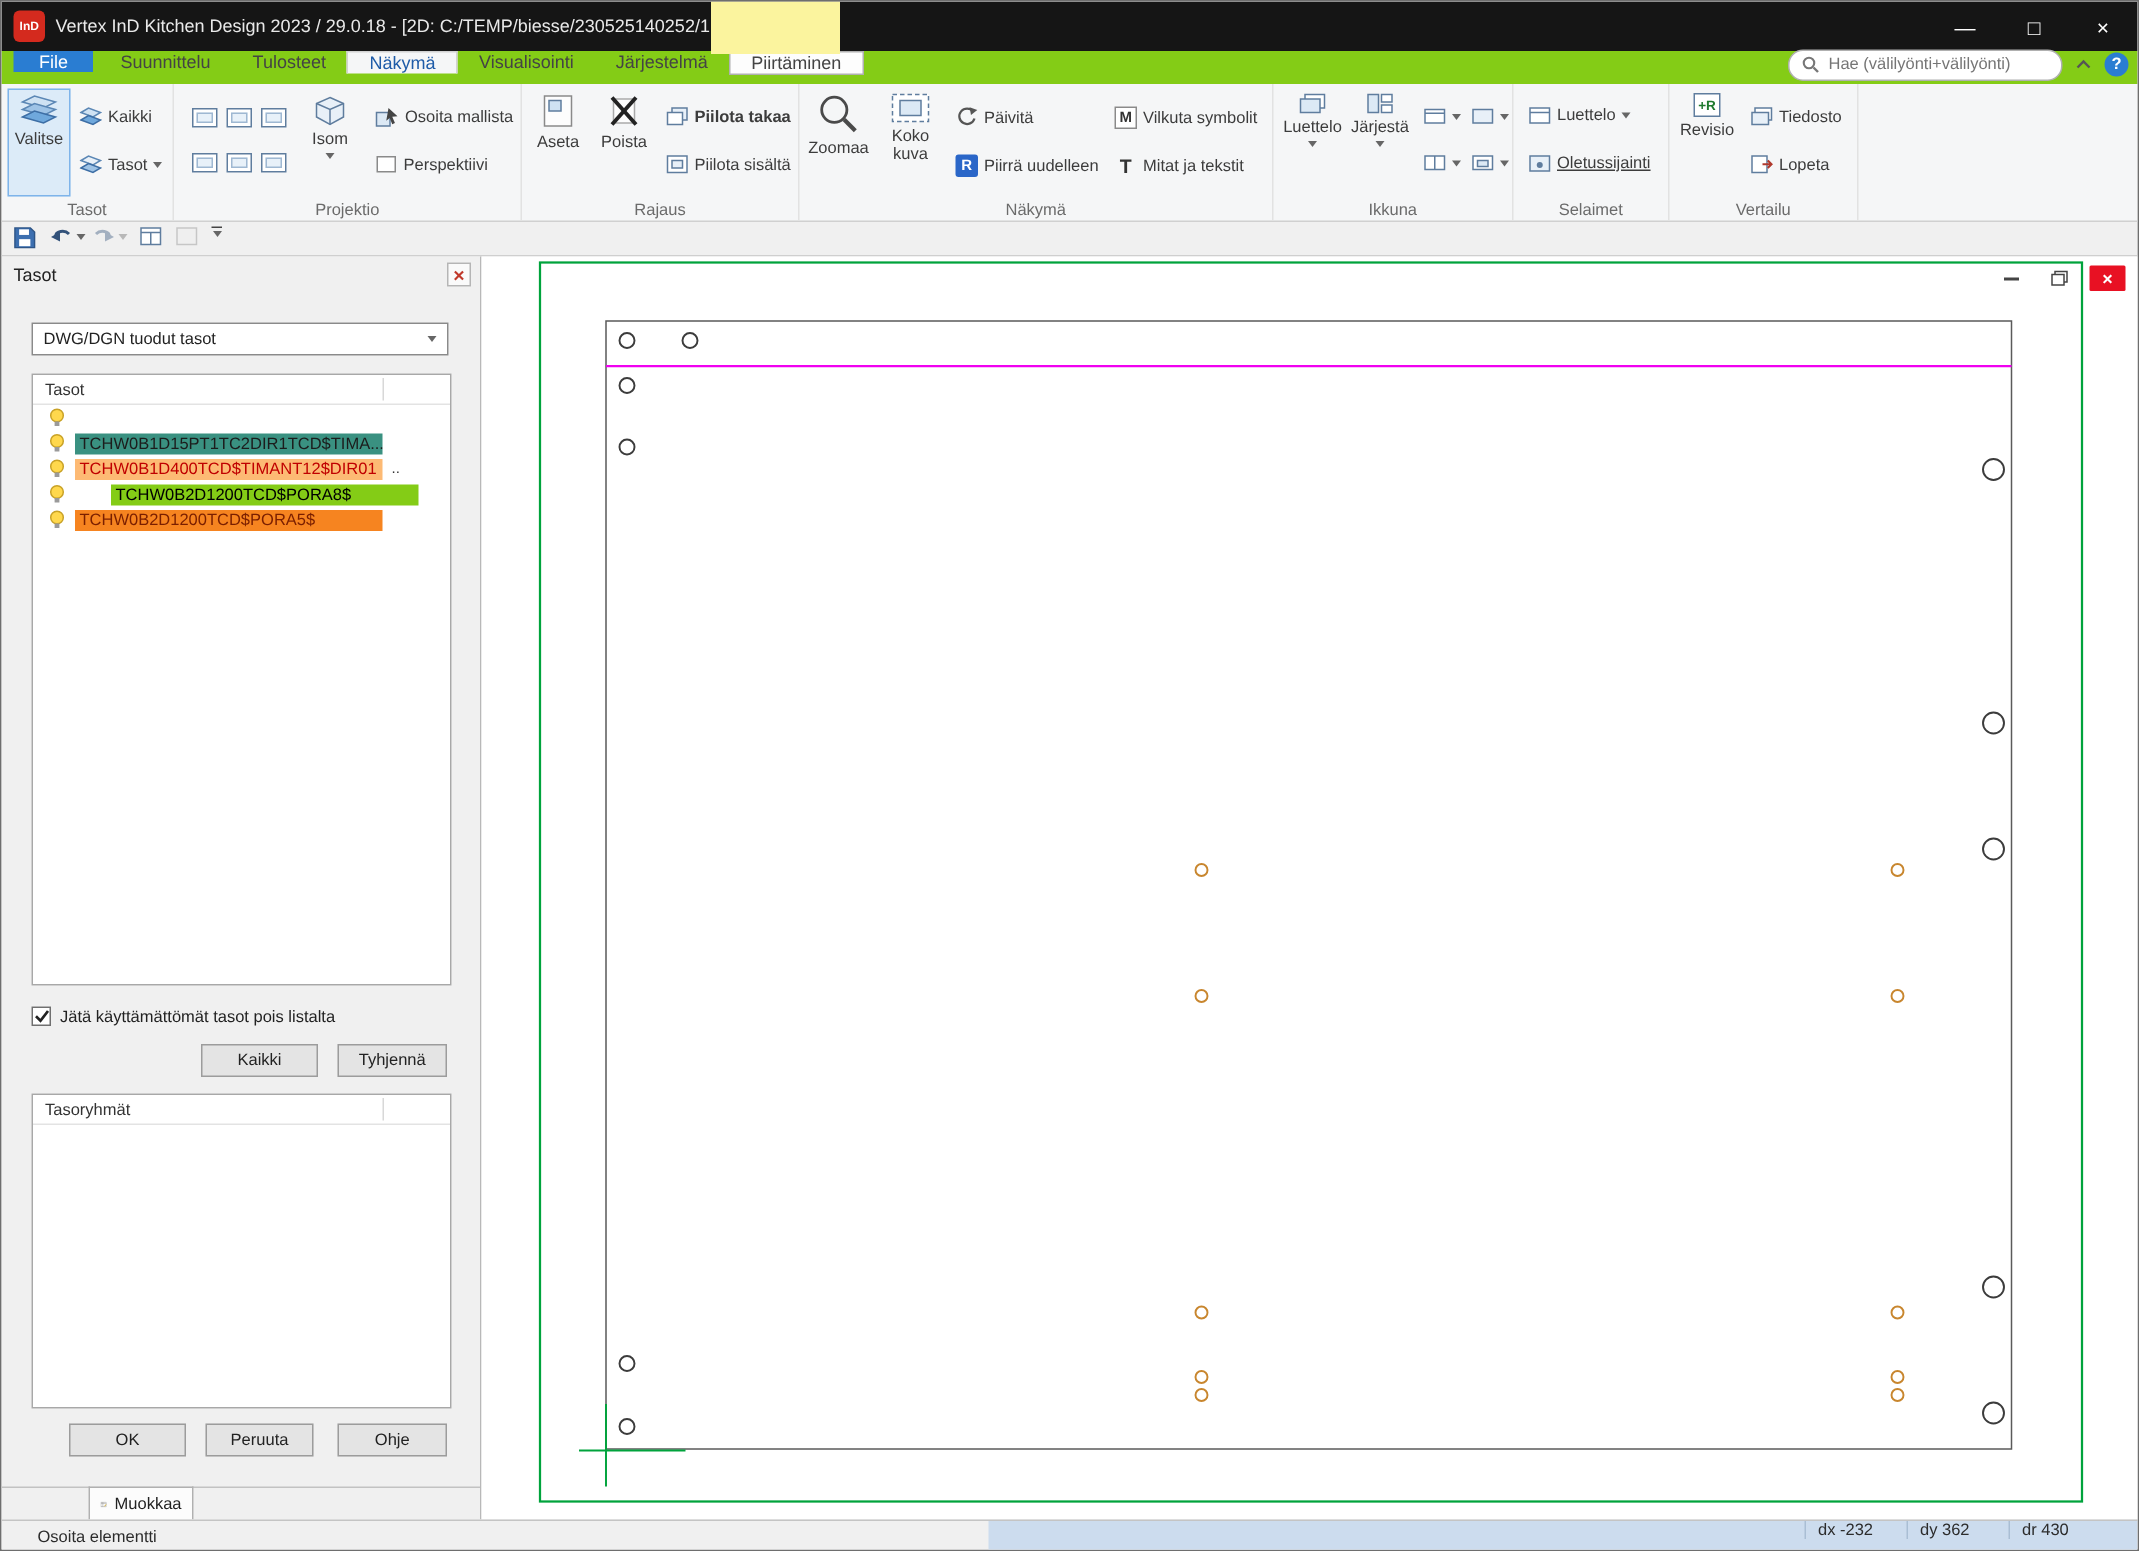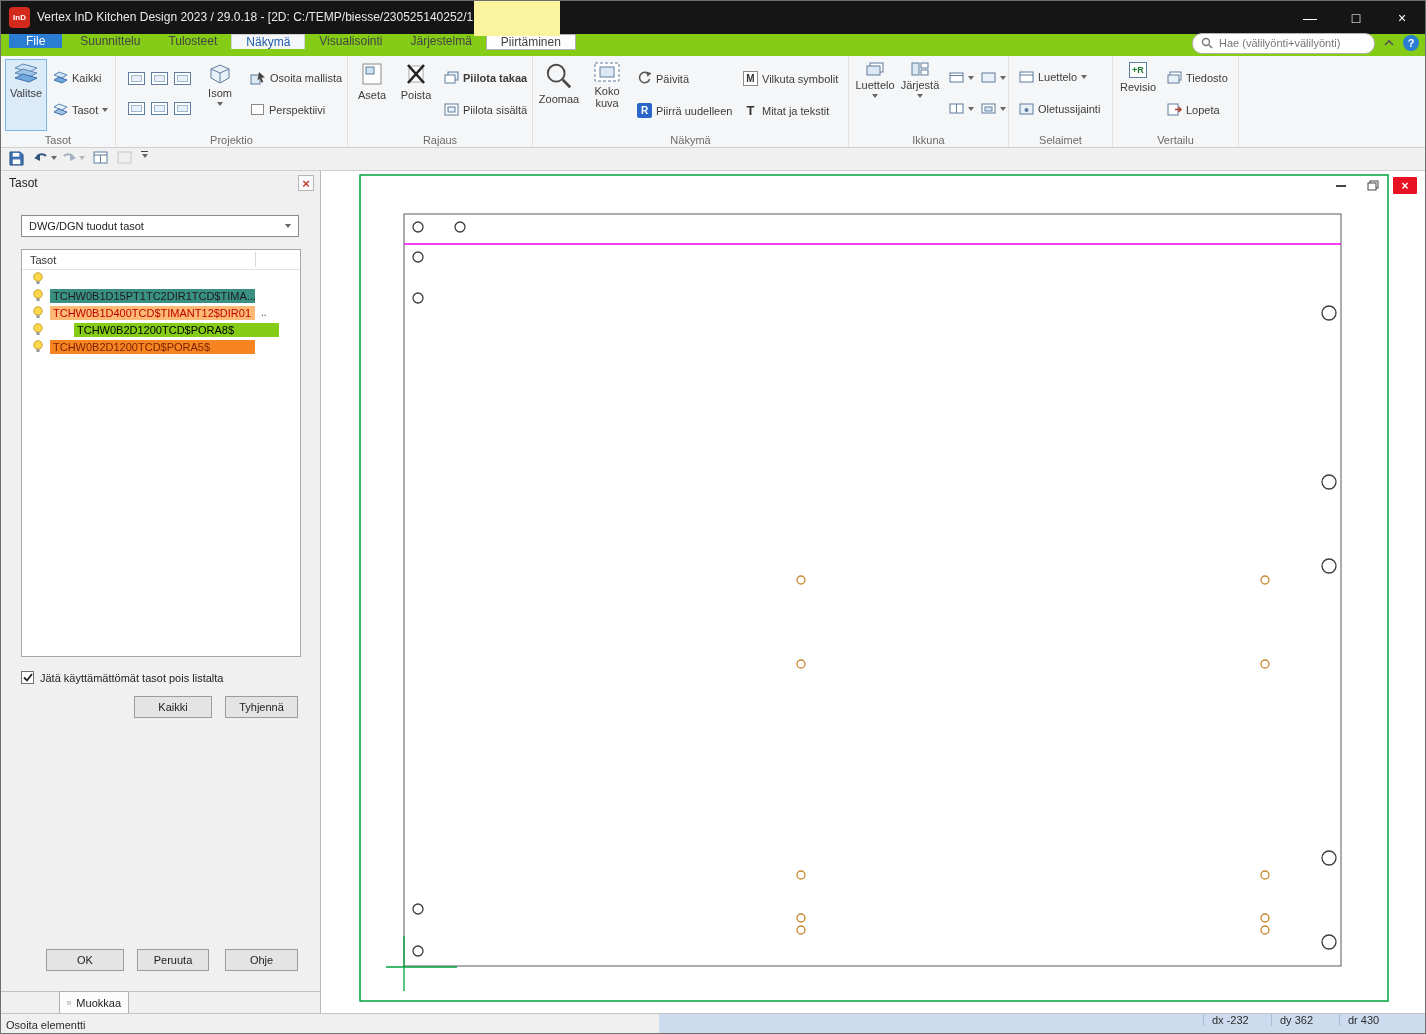--- a/index.html
+++ b/index.html
@@ -78,21 +78,21 @@
   
   .canvas { position:absolute; left:320px; top:170px; width:1106px; height:842px; background:#fff; }
   .mdi-controls { position:absolute; top:6px; left:1008px; display:flex; align-items:center; gap:8px; }
   .mdi-btn { width:24px; height:17px; display:flex; align-items:center; justify-content:center; }
   .mdi-min i { display:block; width:10px; border-top:2px solid #444; }
   .mdi-close { background:#e81123; color:#fff; font-size:12px; font-weight:bold; border-radius:1px; }
 
   
   .statusbar { position:absolute; left:0; top:1012px; width:100%; height:22px; background:#f0f0f0; border-top:1px solid #c4c4c4;
                display:flex; align-items:stretch; font-size:11px; color:#2c2c2c; }
-  .sb-left { flex:1; display:flex; align-items:center; padding-left:5px; }
+  .sb-left { flex:1; display:flex; align-items:center; padding-left:24px; }
   .sb-blue { display:flex; align-items:flex-start; background:#ccdcee; }
   .sb-cell { display:flex; align-items:center; padding-left:8px; border-left:1px solid #a9bed4; }
 </style>
 </head>
 <body>
 
 <div class="window">
 
   <div class="titlebar">
     <div class="app-icon">InD</div>
@@ -314,21 +314,21 @@
 
     <div class="rgroup" style="width:104px">
       <div class="rbtn" style="left:6px; top:12px;">
         <svg width="15" height="12" viewBox="0 0 15 12">
           <rect x="1" y="1" width="13" height="10" fill="#fff" stroke="#5f7d9e"></rect>
             <line x1="1" y1="4" x2="14" y2="4" stroke="#5f7d9e"></line>
         </svg>
         <span>Luettelo</span>
         <span class="caret"></span>
       </div>
-      <div class="rbtn" style="left:6px; top:44px;">
+      <div class="rbtn" style="left:6px; top:44px;text-decoration:underline;">
         <svg width="15" height="12" viewBox="0 0 15 12">
           <rect x="1" y="1" width="13" height="10" fill="#e8f0f8" stroke="#5f7d9e"></rect>
             <circle cx="7.5" cy="7" r="2" fill="#5f7d9e"></circle>
         </svg>
         <span>Oletussijainti</span>
       </div>
       <div class="rgroup-label">Selaimet</div>
     </div>
 
     <div class="rgroup" style="width:126px">
@@ -456,20 +456,26 @@
         <svg width="10" height="9" viewBox="0 0 10 9">
           <polyline points="1,4.5 4,7.5 9,1" fill="none" stroke="#222" stroke-width="1.8"></polyline>
         </svg>
       </span>
       <span>Jätä käyttämättömät tasot pois listalta</span>
     </div>
 
     <div class="btn" style="left:133px; top:525px; width:78px;">Kaikki</div>
     <div class="btn" style="left:224px; top:525px; width:73px;">Tyhjennä</div>
 
+    <div class="listbox" style="top:558px; height:210px;">
+      <div class="list-header">
+        <span>Tasoryhmät</span>
+          <i></i>
+      </div>
+    </div>
 
     <div class="btn" style="left:45px; top:778px; width:78px;">OK</div>
     <div class="btn" style="left:136px; top:778px; width:72px;">Peruuta</div>
     <div class="btn" style="left:224px; top:778px; width:73px;">Ohje</div>
 
     <div class="bottom-line"></div>
     <div class="bottom-tab">
       <svg width="14" height="12" viewBox="0 0 14 12">
         <rect x="1" y="1" width="12" height="10" fill="#fff" stroke="#888"></rect>
         <line x1="1" y1="4" x2="13" y2="4" stroke="#888"></line>

